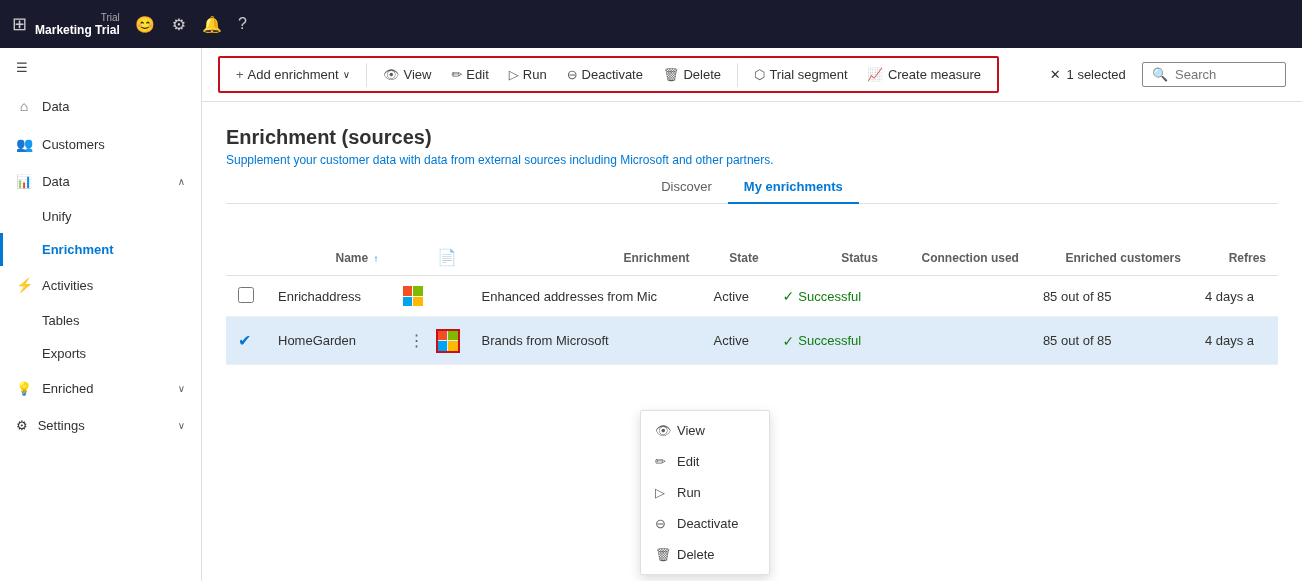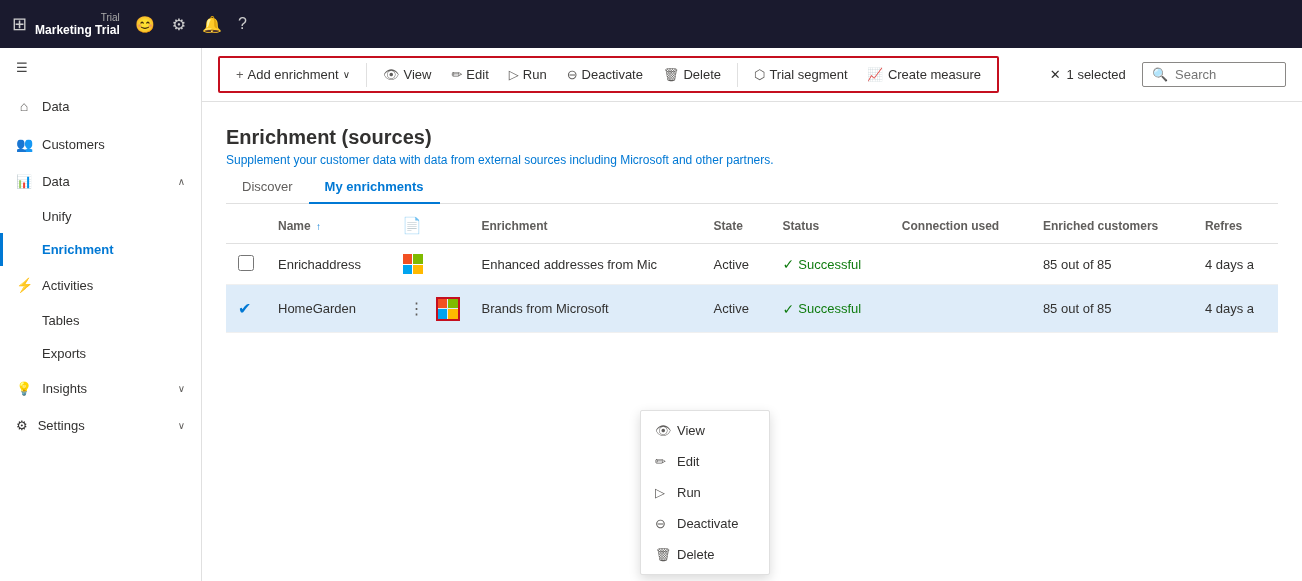--- a/index.html
+++ b/index.html
@@ -91,28 +91,28 @@
     .toolbar-selected { display: flex; align-items: center; gap: 6px; color: #323130; font-size: 13px; margin-right: 12px; }
     .toolbar-search { display: flex; align-items: center; gap: 6px; border: 1px solid #8a8886; border-radius: 2px; padding: 4px 10px; min-width: 140px; cursor: text; }
     .toolbar-search input { border: none; outline: none; font-size: 13px; color: #323130; width: 100px; }
 
     
     .page-content { flex: 1; padding: 24px 24px; overflow-y: auto; position: relative; }
     .page-title { font-size: 20px; font-weight: 600; color: #323130; margin-bottom: 4px; }
     .page-subtitle { font-size: 12px; color: #0078d4; margin-bottom: 4px; }
 
     
-    .tabs { display: flex; border-bottom: 1px solid #e0e0e0; margin-bottom: 4px; }
+    .tabs { display: flex; border-bottom: 1px solid #e0e0e0; margin-bottom: 36px; justify-content: center; }
     .tab { padding: 8px 16px; cursor: pointer; font-size: 13px; color: #605e5c; border-bottom: 2px solid transparent; margin-bottom: -1px; }
     .tab.active { color: #0078d4; border-bottom: 2px solid #0078d4; font-weight: 600; }
 
     
     .enrichment-table { width: 100%; border-collapse: collapse; }
     .enrichment-table th {
-      text-align: left;
+      text-align: right;
       padding: 8px 12px;
       font-size: 12px;
       color: #605e5c;
       font-weight: 600;
       border-bottom: 1px solid #e0e0e0;
     }
     .enrichment-table td { padding: 10px 12px; border-bottom: 1px solid #f0f0f0; font-size: 13px; color: #323130; vertical-align: middle; }
     .enrichment-table tr.selected td { background: #deecf9; }
     .ms-icon { display: grid; grid-template-columns: 1fr 1fr; gap: 1px; width: 20px; height: 20px; }
     .ms-icon .q1 { background: #f25022; }
@@ -207,21 +207,21 @@
     <div class="sidebar-sub">
       <span>Tables</span>
     </div>
     <div class="sidebar-sub">
       <span>Exports</span>
     </div>
 
     <div class="sidebar-section">
       <div style="display:flex;align-items:center;gap:10px;">
         <span class="icon">💡</span>
-        <span>Insights</span>
+        <span>Enriched</span>
       </div>
       <span class="chevron">∨</span>
     </div>
 
     <div class="sidebar-section">
       <div style="display:flex;align-items:center;gap:10px;">
         <span class="icon">⚙</span>
         <span>Settings</span>
       </div>
       <span class="chevron">∨</span>

